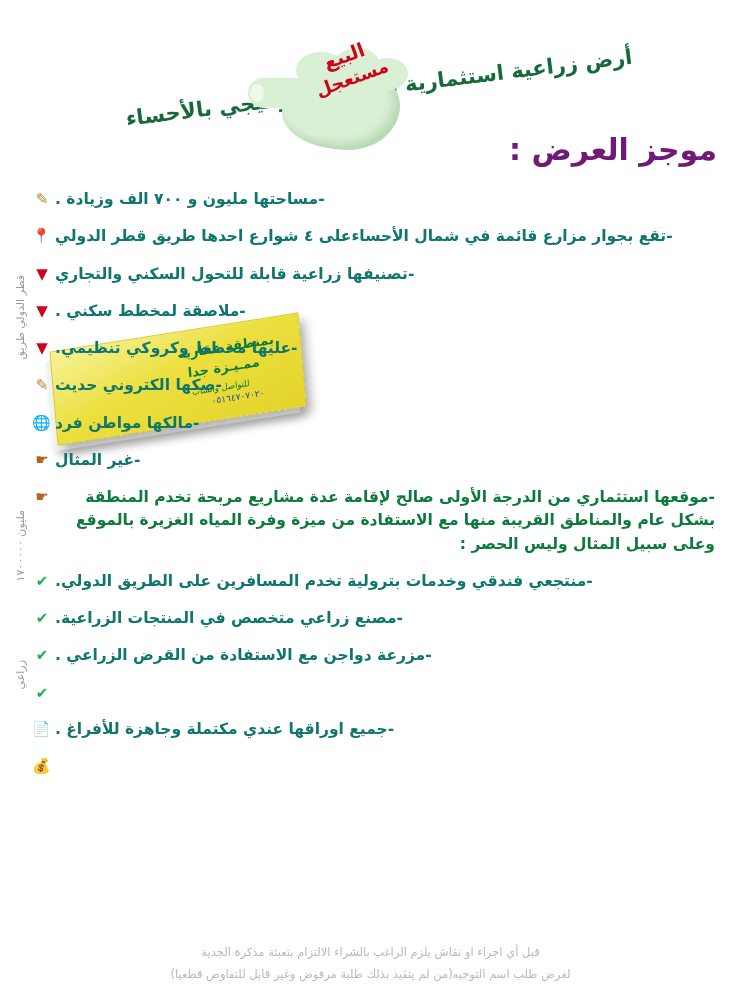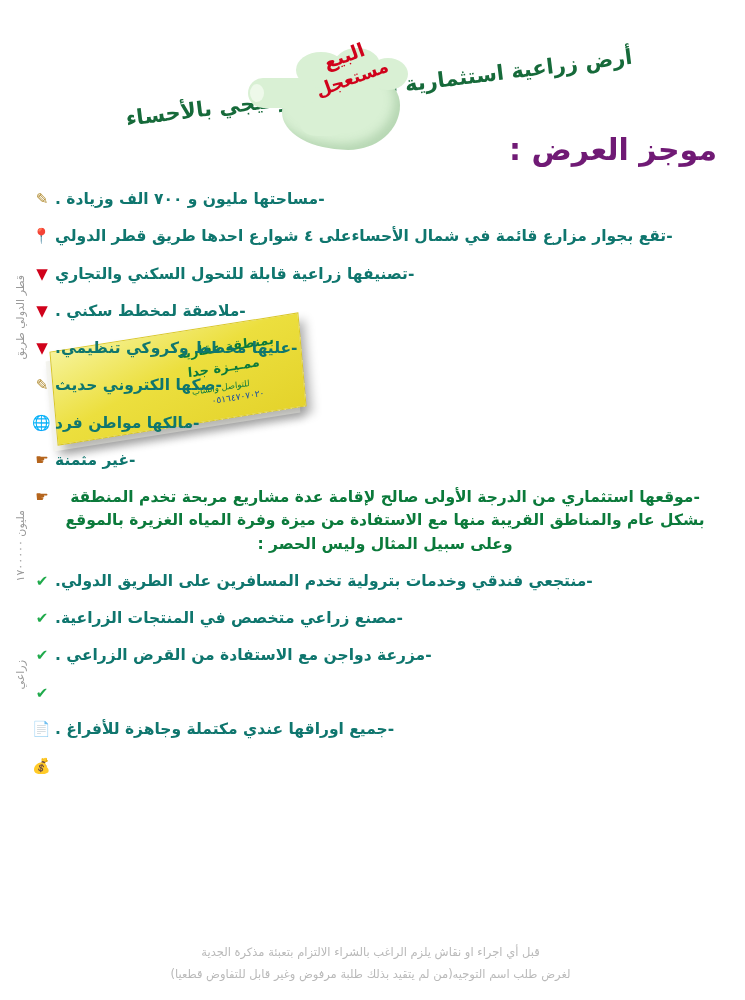--- a/index.html
+++ b/index.html
@@ -143,21 +143,21 @@
   .row .ic {
     width: 22px;
     min-width: 22px;
     text-align: center;
     font-size: 15px;
     line-height: 1.5;
     margin-right: 2px;
     margin-left: 2px;
   }
   .row.green .txt { color: #0b7a3b; }
-  .row.wide .txt { width: 660px; text-align: center; }
+  .row.wide .txt { width: 660px; }
 
   .icon-pin { color: #c62828; }
   .icon-tri { color: #d0021b; font-size: 15px; }
   .icon-check { color: #1faa4b; font-weight: bold; font-size: 17px; }
   .icon-pencil { color: #b08a2e; }
   .icon-globe { color: #3b6fb5; }
   .icon-hand { color: #b5651d; }
   .icon-file { color: #c0392b; }
   .icon-money { color: #caa21a; }
 
@@ -332,21 +332,21 @@
     <div class="txt">-صكها الكتروني حديث</div>
     <div class="ic icon-pencil">✎</div>
   </div>
 
   <div class="row">
     <div class="txt">-مالكها مواطن فرد</div>
     <div class="ic icon-globe">🌐</div>
   </div>
 
   <div class="row">
-    <div class="txt">-غير مثمنة</div>
+    <div class="txt">-غير المثال</div>
     <div class="ic icon-hand">☛</div>
   </div>
 
   <div class="row green wide">
     <div class="txt">-موقعها استثماري من الدرجة الأولى صالح لإقامة عدة مشاريع مربحة تخدم المنطقة بشكل عام والمناطق القريبة منها مع الاستفادة من ميزة وفرة المياه الغزيرة بالموقع وعلى سبيل المثال وليس الحصر :</div>
     <div class="ic icon-hand">☛</div>
   </div>
 
   <div class="row">
     <div class="txt">-منتجعي فندقي وخدمات بترولية تخدم المسافرين على الطريق الدولي.</div>

